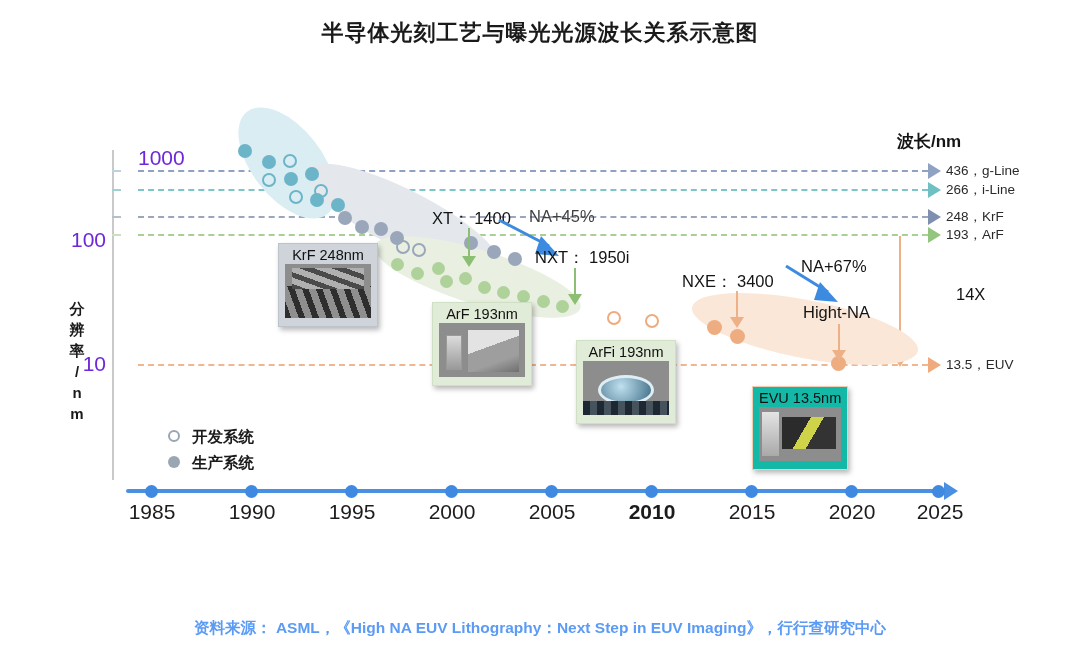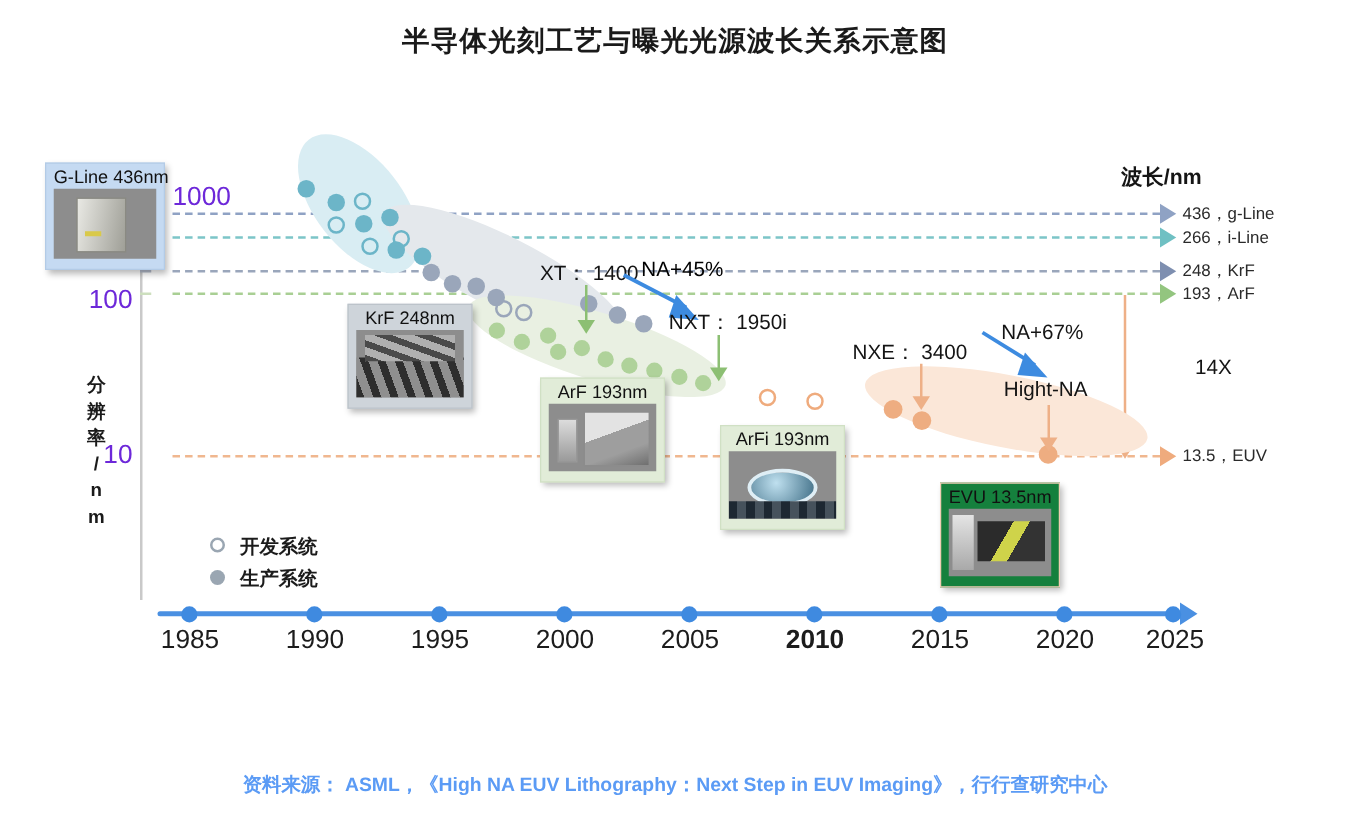--- a/index.html
+++ b/index.html
@@ -209,21 +209,21 @@
   <div class="abs dot doth" style="left:607px;top:311px;width:14px;height:14px;border:2.5px solid #efab7d;"></div>
   <div class="abs dot doth" style="left:645px;top:314px;width:14px;height:14px;border:2.5px solid #efab7d;"></div>
   <div class="abs dot dotf" style="left:707px;top:320px;width:15px;height:15px;background:#eead81;"></div>
   <div class="abs dot dotf" style="left:730px;top:329px;width:15px;height:15px;background:#eead81;"></div>
   <div class="abs dot dotf" style="left:831px;top:356px;width:15px;height:15px;background:#eead81;"></div>
 
   <div class="abs anno" style="left:432px;top:208px;">XT： 1400</div>
   <div class="abs vstem" style="left:468px;top:228px;height:30px;background:#8cbf73;"></div>
   <div class="abs vhead" style="left:462px;top:256px;border-top:11px solid #8cbf73;"></div>
 
-  <div class="abs" style="left:513px;top:207px;font-size:16.5px;color:#000000;white-space:nowrap;">NA+45%</div>
+  <div class="abs" style="left:529px;top:207px;font-size:16.5px;color:#404040;white-space:nowrap;">NA+45%</div>
   <svg class="abs" style="left:497px;top:216px;" width="70" height="44" viewBox="0 0 70 44">
     <line x1="2" y1="4" x2="52" y2="30" stroke="#3d8be0" stroke-width="3"></line>
     <polygon points="44,20 62,40 38,38" fill="#3d8be0"></polygon>
   </svg>
 
   <div class="abs anno" style="left:535px;top:247px;">NXT： 1950i</div>
   <div class="abs vstem" style="left:574px;top:268px;height:28px;background:#8cbf73;"></div>
   <div class="abs vhead" style="left:568px;top:294px;border-top:11px solid #8cbf73;"></div>
 
   <div class="abs anno" style="left:682px;top:271px;">NXE： 3400</div>
@@ -233,42 +233,38 @@
   <div class="abs" style="left:801px;top:257px;font-size:16.5px;color:#141414;white-space:nowrap;">NA+67%</div>
   <svg class="abs" style="left:784px;top:264px;" width="62" height="42" viewBox="0 0 62 42">
     <line x1="2" y1="2" x2="44" y2="28" stroke="#3d8be0" stroke-width="3"></line>
     <polygon points="36,18 54,38 30,36" fill="#3d8be0"></polygon>
   </svg>
 
   <div class="abs anno" style="left:803px;top:303px;">Hight-NA</div>
   <div class="abs vstem" style="left:838px;top:324px;height:28px;background:#eeb087;"></div>
   <div class="abs vhead" style="left:832px;top:350px;border-top:11px solid #eeb087;"></div>
 
-  <div class="abs card" style="left:36px;top:130px;width:96px;height:86px;background:#c5daf2;border:1px solid #b3cbe6;">
-    <div class="ctitle">G-Line 436nm</div>
-    <div class="photo ph-gline"></div>
-  </div>
 
 
   <div class="abs card" style="left:278px;top:243px;width:100px;height:84px;background:#ced4da;border:1px solid #bcc3ca;">
     <div class="ctitle">KrF 248nm</div>
     <div class="photo ph-krf"></div>
   </div>
 
   <div class="abs card" style="left:432px;top:302px;width:100px;height:84px;background:#e1ecd8;border:1px solid #d0e0c4;">
     <div class="ctitle">ArF 193nm</div>
     <div class="photo ph-arf"></div>
   </div>
 
   <div class="abs card" style="left:576px;top:340px;width:100px;height:84px;background:#e1ecd8;border:1px solid #d0e0c4;">
     <div class="ctitle">ArFi 193nm</div>
     <div class="photo ph-arfi"></div>
   </div>
 
-  <div class="abs card" style="left:752px;top:386px;width:96px;height:84px;background:#15803d;border:1px solid #eecdb4;">
+  <div class="abs card" style="left:752px;top:386px;width:96px;height:84px;background:#14b8a6;border:1px solid #eecdb4;">
     <div class="ctitle">EVU 13.5nm</div>
     <div class="photo ph-euv"></div>
   </div>
 
   <div class="abs dot doth" style="left:168px;top:430px;width:12px;height:12px;border:2px solid #9aa6b2;"></div>
   <div class="abs lg-label" style="left:192px;top:427px;">开发系统</div>
   <div class="abs dot dotf" style="left:168px;top:456px;width:12px;height:12px;background:#9aa6b2;"></div>
   <div class="abs lg-label" style="left:192px;top:453px;">生产系统</div>
 
   <div class="abs" id="xline"></div>

